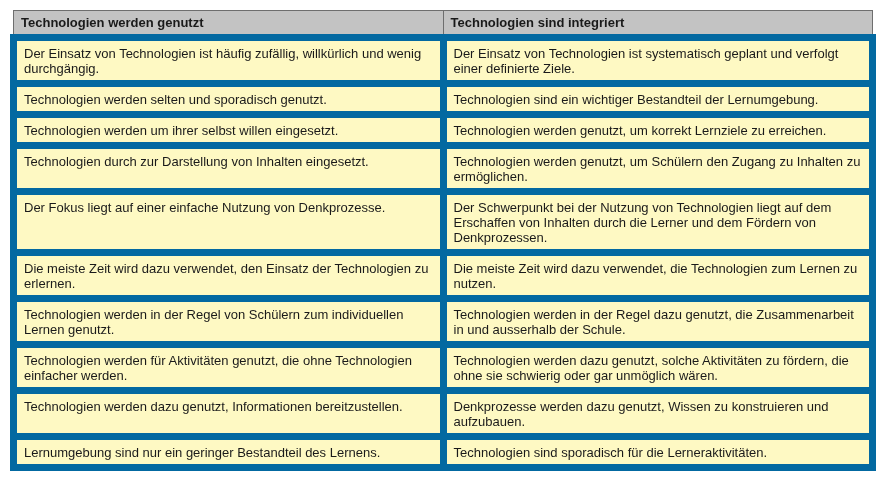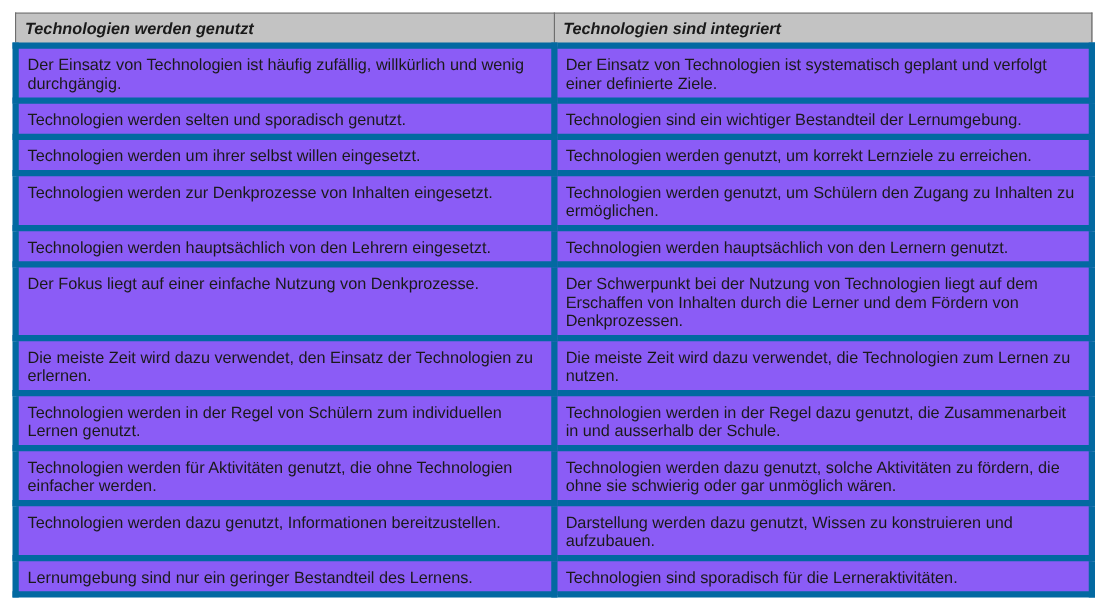--- a/index.html
+++ b/index.html
@@ -32,26 +32,25 @@
     line-height: 15px;
     padding: 5px 8px 4px 7px;
   }
 
   table.comparison th {
     background: #c3c3c3;
     border: 1px solid #6e6e6e;
     font-weight: bold;
     padding-top: 4px;
     padding-bottom: 4px;
-    font-style: italic;
   }
 
   table.comparison td {
-    background: #8b5cf6;
-    border: 5px solid #0369a1;
+    background: #fef9c3;
+    border: 7px solid #0369a1;
   }
 </style>
 </head>
 <body>
 
 <div class="page">
   <table class="comparison">
     <thead>
       <tr>
         <th>Technologien werden genutzt</th>
@@ -65,46 +64,42 @@
         </tr>
         <tr>
           <td>Technologien werden selten und sporadisch genutzt.</td>
           <td>Technologien sind ein wichtiger Bestandteil der Lernumgebung.</td>
         </tr>
         <tr>
           <td>Technologien werden um ihrer selbst willen eingesetzt.</td>
           <td>Technologien werden genutzt, um korrekt Lernziele zu erreichen.</td>
         </tr>
         <tr>
-          <td>Technologien werden zur Denkprozesse von Inhalten eingesetzt.</td>
+          <td>Technologien durch zur Darstellung von Inhalten eingesetzt.</td>
           <td>Technologien werden genutzt, um Schülern den Zugang zu Inhalten zu ermöglichen.</td>
-        </tr>
-        <tr>
-          <td>Technologien werden hauptsächlich von den Lehrern eingesetzt.</td>
-          <td>Technologien werden hauptsächlich von den Lernern genutzt.</td>
         </tr>
         <tr>
           <td>Der Fokus liegt auf einer einfache Nutzung von Denkprozesse.</td>
           <td>Der Schwerpunkt bei der Nutzung von Technologien liegt auf dem Erschaffen von Inhalten durch die Lerner und dem Fördern von Denkprozessen.</td>
         </tr>
         <tr>
           <td>Die meiste Zeit wird dazu verwendet, den Einsatz der Technologien zu erlernen.</td>
           <td>Die meiste Zeit wird dazu verwendet, die Technologien zum Lernen zu nutzen.</td>
         </tr>
         <tr>
           <td>Technologien werden in der Regel von Schülern zum individuellen Lernen genutzt.</td>
           <td>Technologien werden in der Regel dazu genutzt, die Zusammenarbeit in und ausserhalb der Schule.</td>
         </tr>
         <tr>
           <td>Technologien werden für Aktivitäten genutzt, die ohne Technologien einfacher werden.</td>
           <td>Technologien werden dazu genutzt, solche Aktivitäten zu fördern, die ohne sie schwierig oder gar unmöglich wären.</td>
         </tr>
         <tr>
           <td>Technologien werden dazu genutzt, Informationen bereitzustellen.</td>
-          <td>Darstellung werden dazu genutzt, Wissen zu konstruieren und aufzubauen.</td>
+          <td>Denkprozesse werden dazu genutzt, Wissen zu konstruieren und aufzubauen.</td>
         </tr>
         <tr>
           <td>Lernumgebung sind nur ein geringer Bestandteil des Lernens.</td>
           <td>Technologien sind sporadisch für die Lerneraktivitäten.</td>
         </tr>
       </tbody>
   </table>
 </div>
 
 </body></html>

